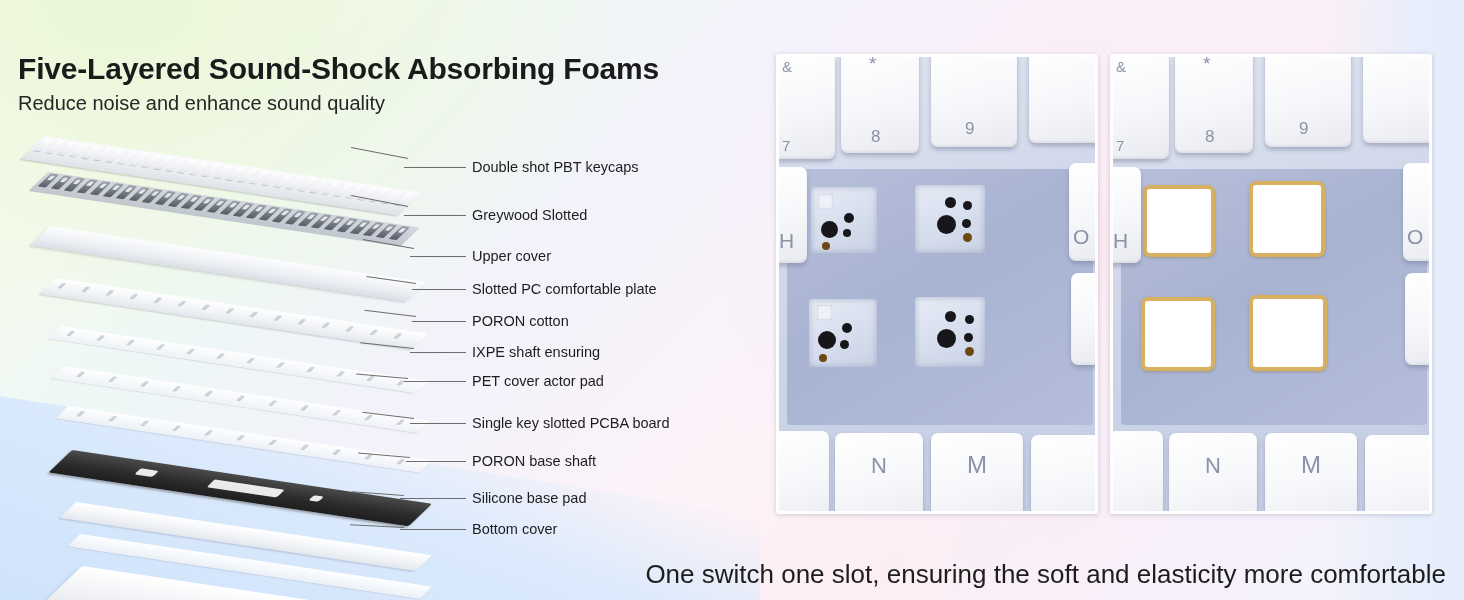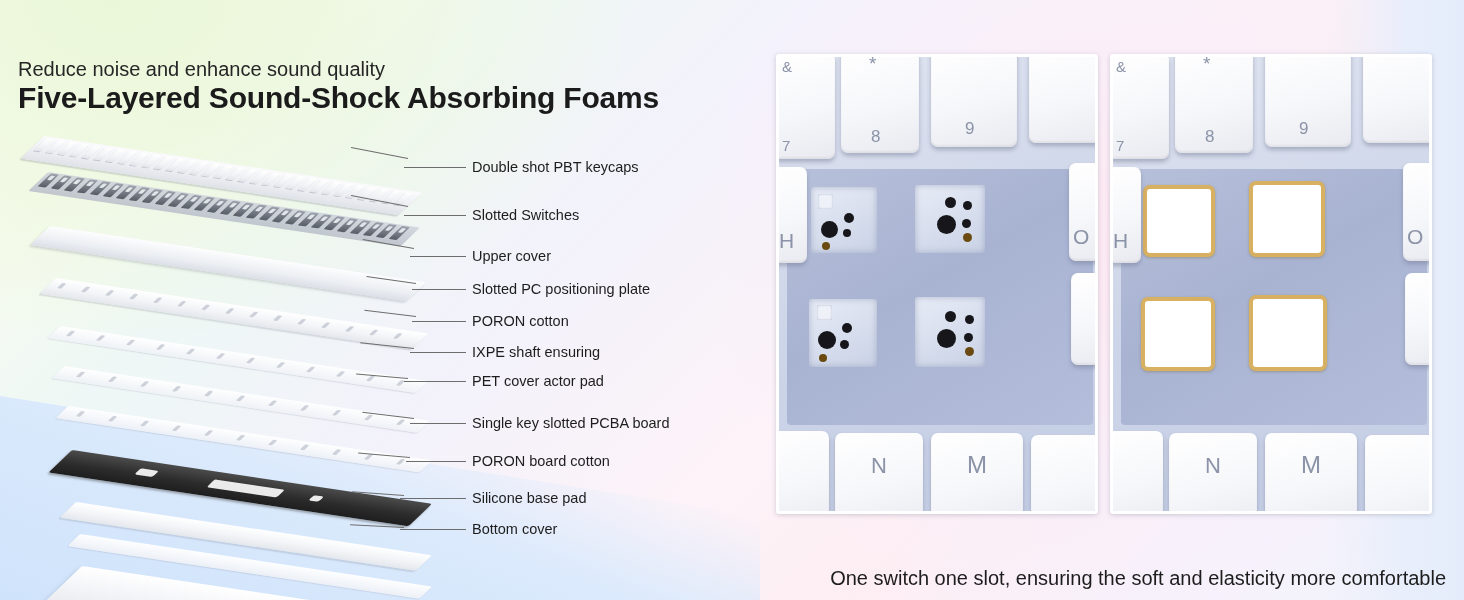--- a/index.html
+++ b/index.html
@@ -200,36 +200,36 @@
     border-radius: 7px;
     box-shadow: 0 1px 3px rgba(120,110,70,0.45);
   }
 
   
   #right-head { position: absolute; right: 18px; bottom: 10px; width: 880px; text-align: right; }
   #pcba-title {
     font-size: 29px; font-weight: bold; color: #131313; letter-spacing: -0.2px; white-space: nowrap;
   }
   #pcba-sub {
-    font-size: 20px; color: #1d1d1d; margin-top: 8px; white-space: nowrap;
+    font-size: 26px; color: #1d1d1d; margin-top: 8px; white-space: nowrap;
   }
 </style>
 </head>
 <body>
 
 <div id="banner">
 
   <div id="bg-green"></div>
   <div id="bg-pink"></div>
   <div id="bg-right-edge"></div>
   <div id="bg-blue-wedge"></div>
 
   <div id="left-head">
+    <div id="title-main">Five-Layered Sound-Shock Absorbing Foams</div>
     <div id="title-sub">Reduce noise and enhance sound quality</div>
-    <div id="title-main">Five-Layered Sound-Shock Absorbing Foams</div>
   </div>
 
   <div id="explode">
 
     <div class="layer" id="lay-keycaps">
       <div class="slab plate">
         <div class="caprow">
           <span class="cap" style="left:4px"></span>
             <span class="cap" style="left:16px"></span>
           <span class="cap" style="left:28px"></span>
@@ -408,33 +408,33 @@
 
   <div id="callouts">
 
     <div class="callout" style="left:472px; top:168px;">
       <span class="lbl">Double shot PBT keycaps</span>
     </div>
     <div class="leader" style="left:404px; top:167px; width:62px;"></div>
     <div class="leader diag" style="left:350px; top:158px; width:58px; transform:rotate(11deg);"></div>
 
     <div class="callout" style="left:472px; top:216px;">
-      <span class="lbl">Slotted Switches</span>
+      <span class="lbl">Greywood Slotted</span>
     </div>
     <div class="leader" style="left:404px; top:215px; width:62px;"></div>
     <div class="leader diag" style="left:350px; top:206px; width:58px; transform:rotate(11deg);"></div>
 
     <div class="callout" style="left:472px; top:257px;">
       <span class="lbl">Upper cover</span>
     </div>
     <div class="leader" style="left:410px; top:256px; width:56px;"></div>
     <div class="leader diag" style="left:362px; top:248px; width:52px; transform:rotate(10deg);"></div>
 
     <div class="callout" style="left:472px; top:290px;">
-      <span class="lbl">Slotted PC positioning plate</span>
+      <span class="lbl">Slotted PC comfortable plate</span>
     </div>
     <div class="leader" style="left:412px; top:289px; width:54px;"></div>
     <div class="leader diag" style="left:366px; top:283px; width:50px; transform:rotate(8deg);"></div>
 
     <div class="callout" style="left:472px; top:322px;">
       <span class="lbl">PORON cotton</span>
     </div>
     <div class="leader" style="left:412px; top:321px; width:54px;"></div>
     <div class="leader diag" style="left:364px; top:316px; width:52px; transform:rotate(7deg);"></div>
 
@@ -450,21 +450,21 @@
     <div class="leader" style="left:404px; top:381px; width:62px;"></div>
     <div class="leader diag" style="left:356px; top:378px; width:52px; transform:rotate(5deg);"></div>
 
     <div class="callout" style="left:472px; top:424px;">
       <span class="lbl">Single key slotted PCBA board</span>
     </div>
     <div class="leader" style="left:410px; top:423px; width:56px;"></div>
     <div class="leader diag" style="left:362px; top:418px; width:52px; transform:rotate(7deg);"></div>
 
     <div class="callout" style="left:472px; top:462px;">
-      <span class="lbl">PORON board cotton</span>
+      <span class="lbl">PORON base shaft</span>
     </div>
     <div class="leader" style="left:406px; top:461px; width:60px;"></div>
     <div class="leader diag" style="left:358px; top:457px; width:52px; transform:rotate(5deg);"></div>
 
     <div class="callout" style="left:472px; top:499px;">
       <span class="lbl">Silicone base pad</span>
     </div>
     <div class="leader" style="left:400px; top:498px; width:66px;"></div>
     <div class="leader diag" style="left:352px; top:495px; width:52px; transform:rotate(4deg);"></div>
 

